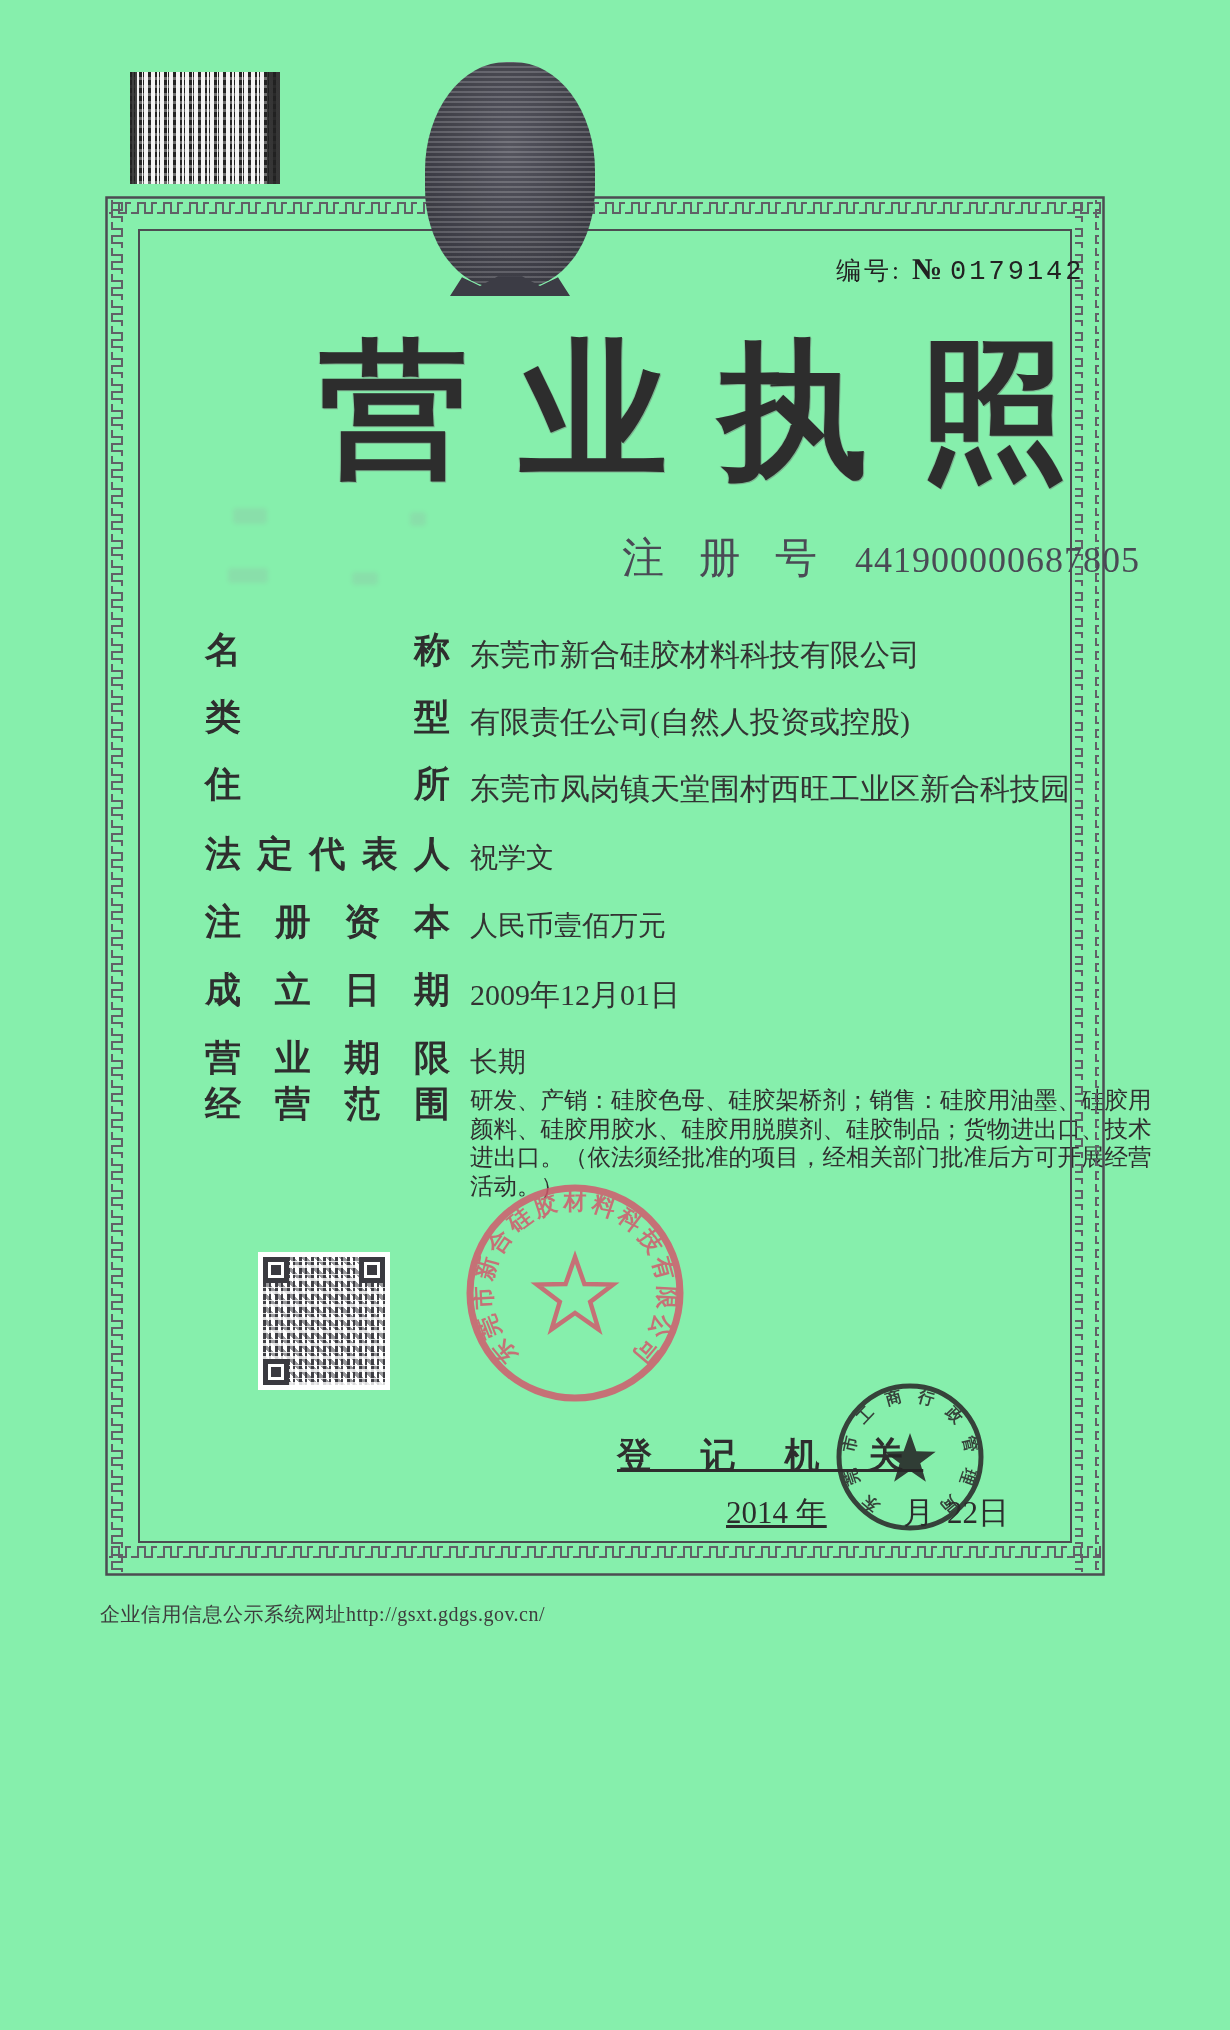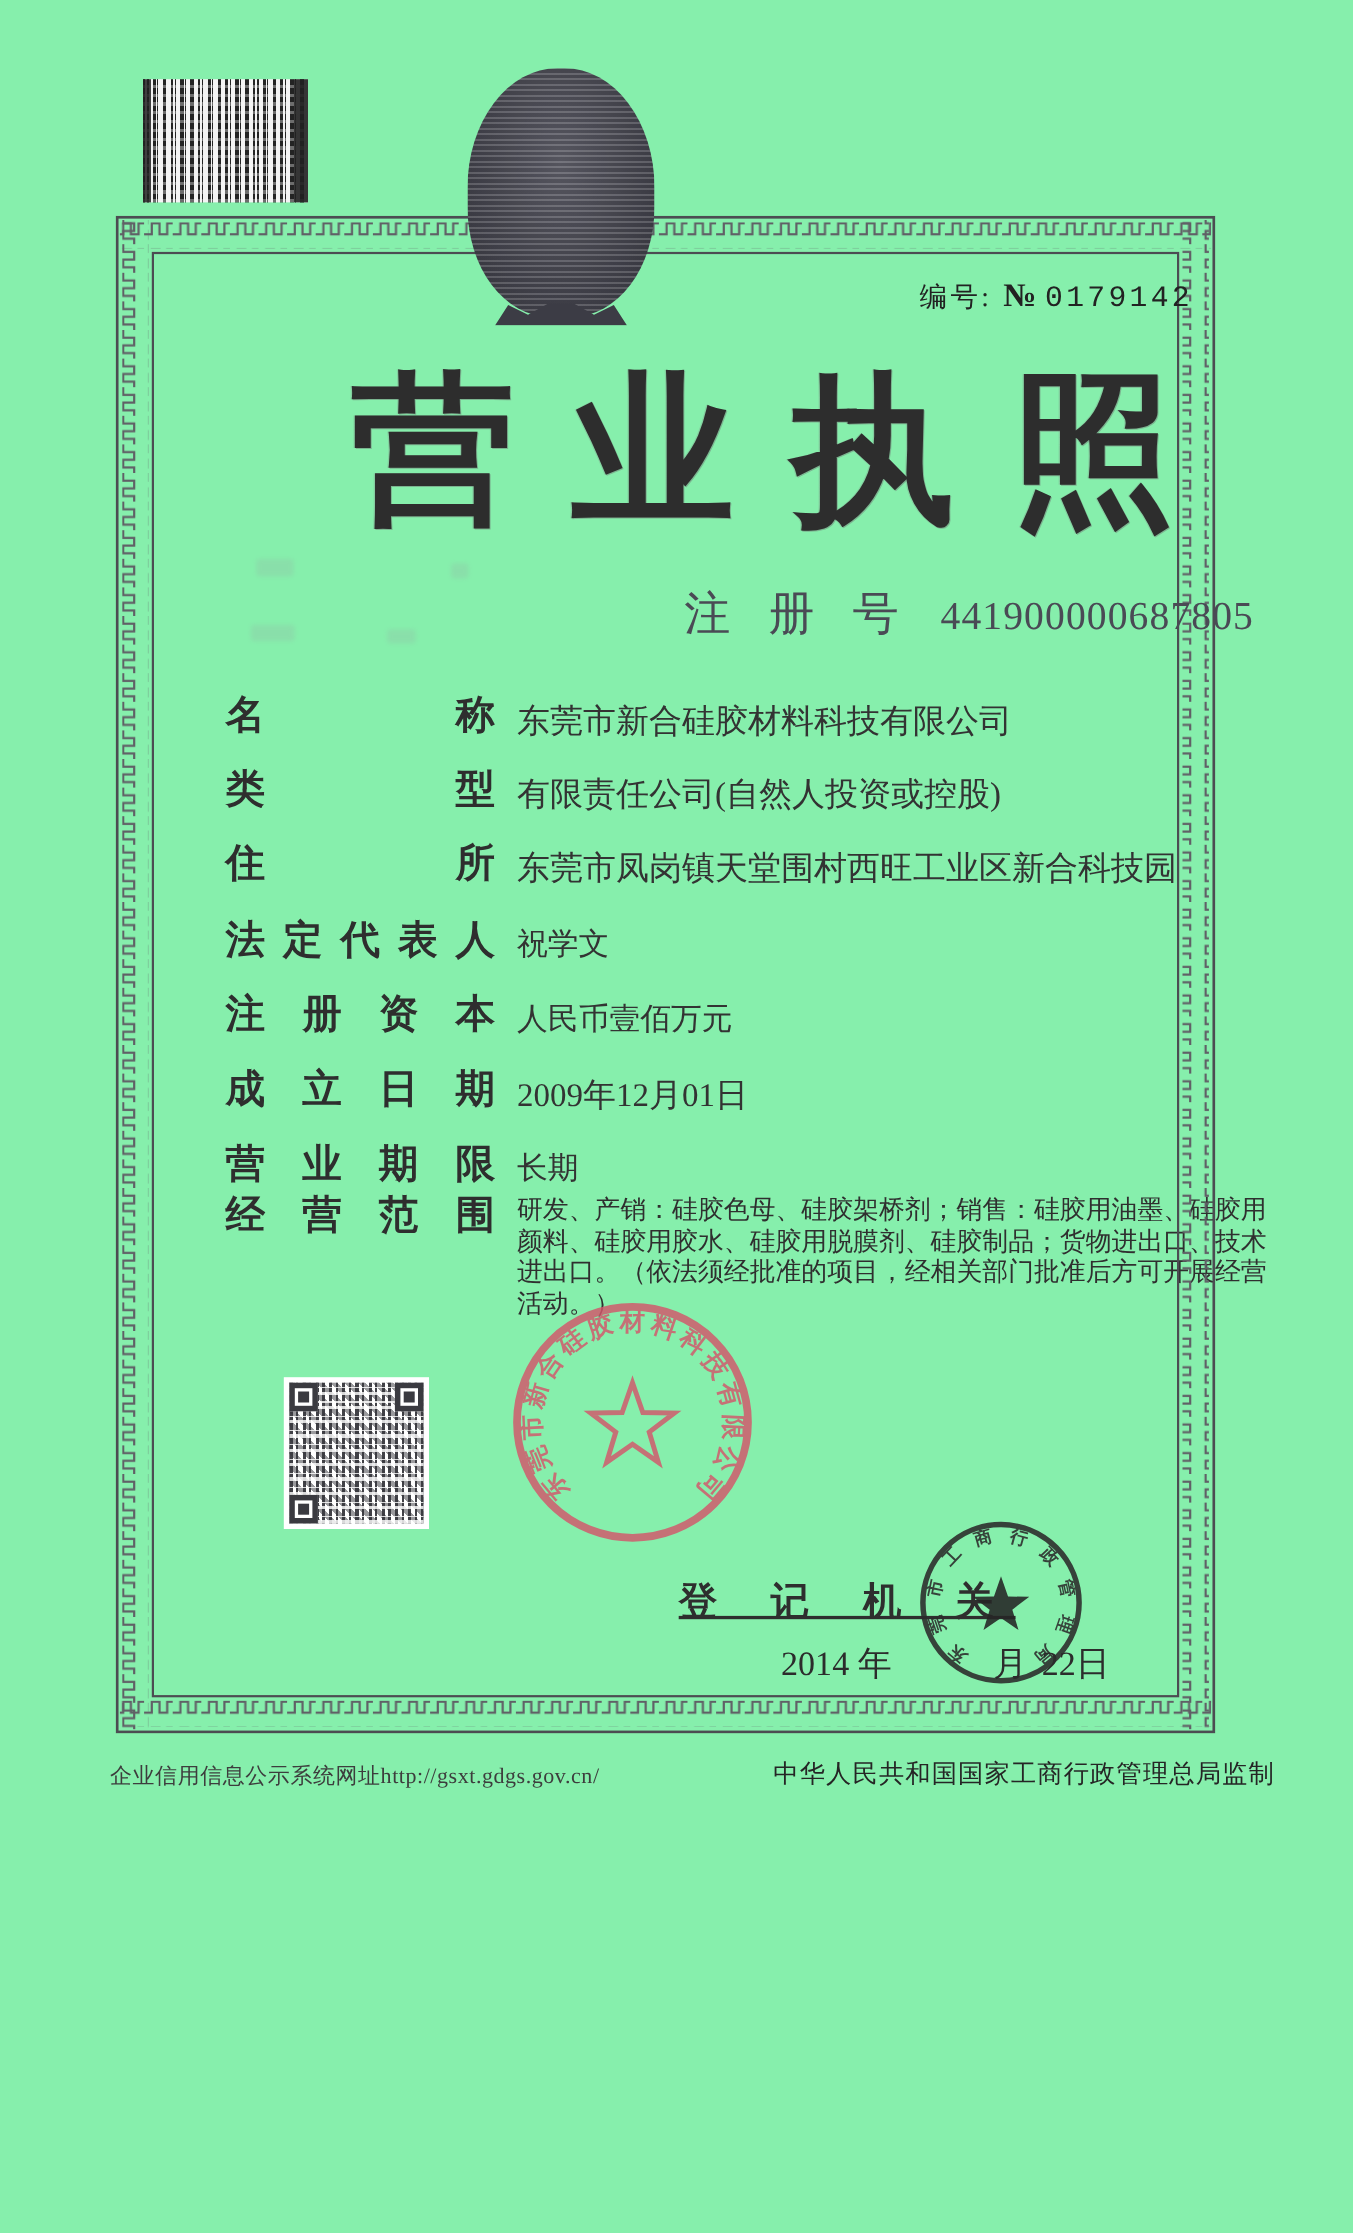--- a/index.html
+++ b/index.html
@@ -92,21 +92,21 @@
   .finder.tl{ left:5px; top:5px; } .finder.tr{ right:5px; top:5px; } .finder.bl{ left:5px; bottom:5px; }
 
   
   .seal{ position:absolute; z-index:5; }
   .seal-red{ left:463px; top:1181px; opacity:.82; }
   .seal-black{ left:833px; top:1380px; opacity:.88; }
 
   
   .registrar{ position:absolute; left:617px; top:1432px; font-size:35px; font-weight:bold; letter-spacing:20px; color:#2e2e2e; white-space:nowrap; z-index:2;text-decoration:underline;}
   .issue-date{ position:absolute; top:1492px; font-size:31px; color:#2c2c2c; z-index:2; white-space:nowrap;}
-  .d-year{ left:710px; } .d-month{ left:903px; } .d-day{ left:947px; }
+  .d-year{ left:726px;text-decoration:underline; } .d-month{ left:903px; } .d-day{ left:947px; }
 
   
   .footer-left{ position:absolute; left:100px; top:1601px; font-size:20px; color:#3d3d3d; letter-spacing:.5px; }
   .footer-right{ position:absolute; left:703px; top:1597px; font-size:23px; color:#252525; letter-spacing:1px; }
 </style>
 </head>
 <body>
 
 <div class="page">
 
@@ -225,15 +225,14 @@
       <text transform="rotate(-46.66666666666667 77 77)" x="77" y="21" text-anchor="middle" font-size="16" fill="#2b2b2b" font-weight="bold">工</text>
       <text transform="rotate(-15.555555555555557 77 77)" x="77" y="21" text-anchor="middle" font-size="16" fill="#2b2b2b" font-weight="bold">商</text>
       <text transform="rotate(15.555555555555571 77 77)" x="77" y="21" text-anchor="middle" font-size="16" fill="#2b2b2b" font-weight="bold">行</text>
       <text transform="rotate(46.66666666666666 77 77)" x="77" y="21" text-anchor="middle" font-size="16" fill="#2b2b2b" font-weight="bold">政</text>
       <text transform="rotate(77.77777777777777 77 77)" x="77" y="21" text-anchor="middle" font-size="16" fill="#2b2b2b" font-weight="bold">管</text>
       <text transform="rotate(108.88888888888889 77 77)" x="77" y="21" text-anchor="middle" font-size="16" fill="#2b2b2b" font-weight="bold">理</text>
       <text transform="rotate(140 77 77)" x="77" y="21" text-anchor="middle" font-size="16" fill="#2b2b2b" font-weight="bold">局</text>
     </svg>
 
   <div class="footer-left">企业信用信息公示系统网址http://gsxt.gdgs.gov.cn/</div>
-  <div class="footer-right">中华人民共和国国家工商行政管理总局监制</div>
 
 </div>
 
 </body></html>

